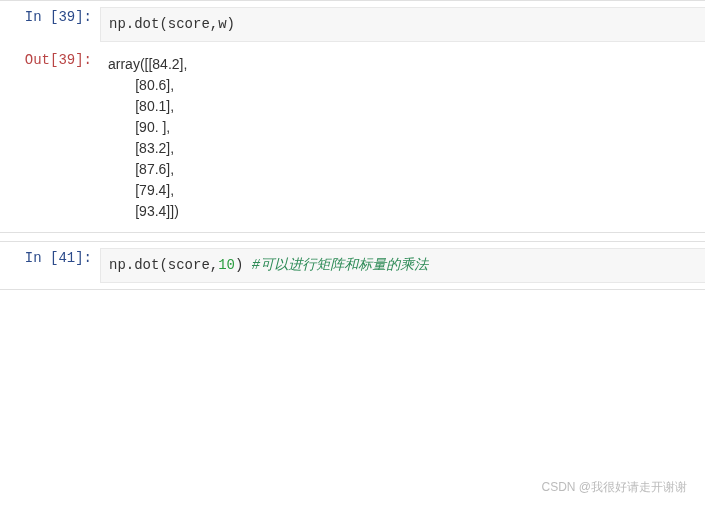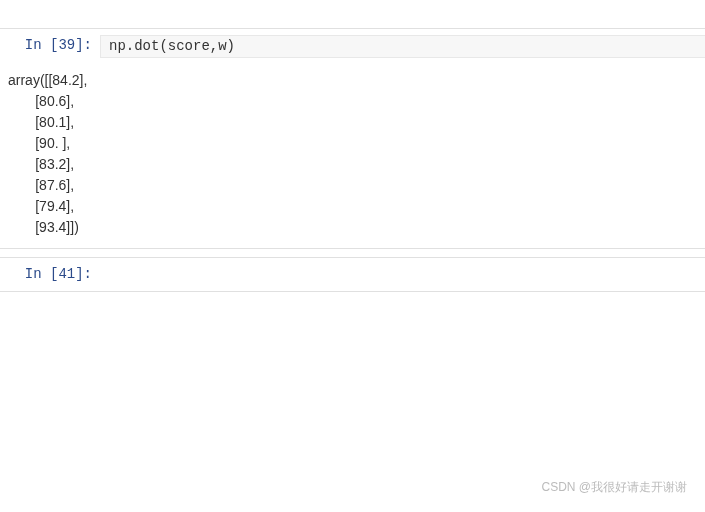--- a/index.html
+++ b/index.html
@@ -13,21 +13,20 @@
       background: #fff;
       color: #333;
       width: 705px;
       line-height: 1.5;
     }
     .cell {
       border: 1px solid #e0e0e0;
       border-left: none;
       border-right: none;
       padding: 6px 0;
-      margin-top: 28px;
     }
     .cell + .cell {
       margin-top: 8px;
     }
     .input-row, .output-row {
       display: flex;
       align-items: flex-start;
     }
     .prompt {
       width: 100px;
@@ -40,21 +39,21 @@
       color: #2b4a8a;
     }
     .out-prompt {
       color: #b94444;
     }
     .input-area {
       flex: 1;
       background: #f7f7f7;
       border: 1px solid #e8e8e8;
       border-right: none;
-      padding: 0 8px;
+      padding: 6px 8px;
       min-height: 22px;
     }
     .code-text {
       font-family: "Consolas", "Monaco", "Courier New", monospace;
       white-space: pre;
     }
     .output-area {
       flex: 1;
       padding: 4px 8px;
       white-space: pre;
@@ -86,32 +85,38 @@
 <div class="cell">
   <div class="input-row">
     <div class="prompt in-prompt">
       <span>In  [39]:</span>
     </div>
     <div class="input-area">
       <span class="code-text">np.dot(score,w)</span>
     </div>
   </div>
   <div class="output-row">
+    <div class="prompt out-prompt">
+      <span>Out[39]:</span>
+    </div>
     <div class="output-area">array([[84.2],
        [80.6],
        [80.1],
        [90. ],
        [83.2],
        [87.6],
        [79.4],
        [93.4]])</div>
   </div>
 </div>
 
 <div class="cell">
   <div class="input-row">
     <div class="prompt in-prompt">
       <span>In  [41]:</span>
     </div>
+    <div class="input-area">
+      <span class="code-text">np.dot(score,<span class="number">10</span>)<span class="comment"> #可以进行矩阵和标量的乘法</span></span>
+    </div>
   </div>
 </div>
 
 <div class="watermark">CSDN @我很好请走开谢谢</div>
 
 </body></html>

